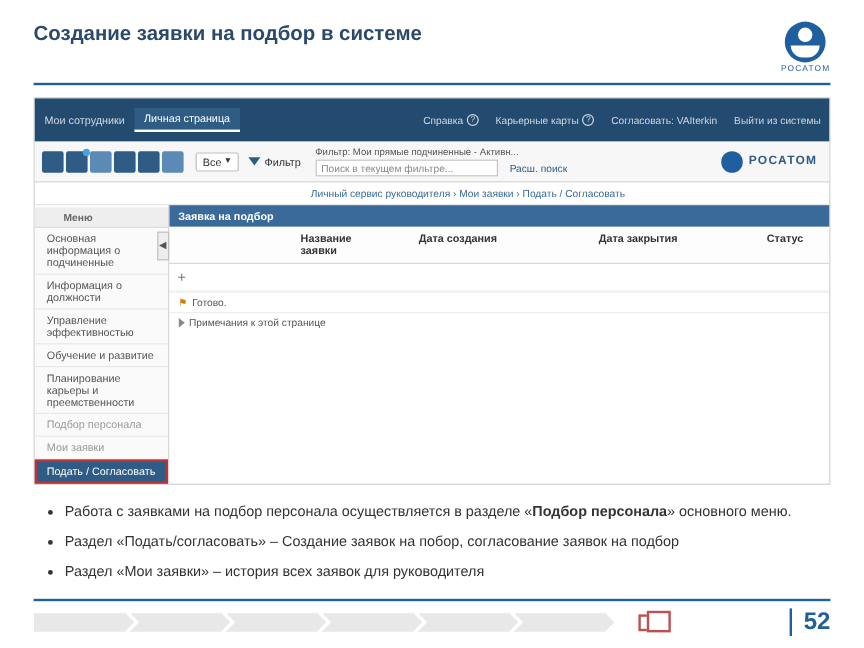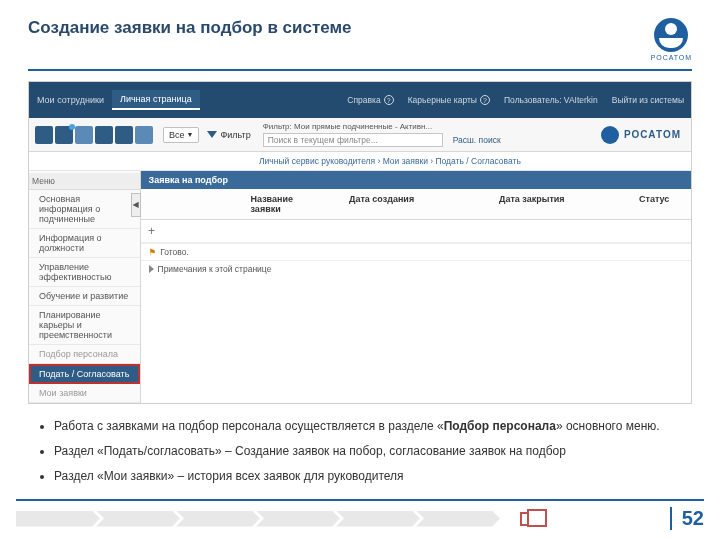--- a/index.html
+++ b/index.html
@@ -25,31 +25,31 @@
   .toolbar { display: flex; align-items: center; height: 34px; border-bottom: 1px solid #d7d7d7; background: #f7f7f7; }
   .tool-icons { display: flex; gap: 2px; padding: 0 6px; align-items: center; }
   .tool-ic { width: 18px; height: 18px; background: #2f5c85; border-radius: 2px; position: relative; }
   .tool-ic.light { background: #5a8ab5; }
   .tool-ic.badge::after { content: ""; position: absolute; width: 6px; height: 6px; background: #4aa3e0; border-radius: 50%; top: -2px; right: -2px; }
   .all-btn { border: 1px solid #c0c0c0; background: #fff; padding: 2px 5px; font-size: 9px; border-radius: 2px; margin-left: 4px; display: flex; align-items: center; gap: 2px; }
   .filter-btn { display: flex; align-items: center; gap: 3px; margin-left: 4px; padding: 2px 4px; font-size: 9px; }
   .funnel { width: 0; height: 0; border-left: 5px solid transparent; border-right: 5px solid transparent; border-top: 7px solid #2f5c85; }
   .filter-block { display: flex; flex-direction: column; gap: 2px; margin-left: 8px; flex: 1; padding: 2px 0; }
   .filter-label { font-size: 8px; color: #555; }
-  .filter-input { width: 180px; border: 1px solid #c5c5c5; font-size: 8.5px; padding: 1px 4px; color: #888; background: #fff; }
+  .filter-input { width: 152px; border: 1px solid #c5c5c5; font-size: 8.5px; padding: 1px 4px; color: #888; background: #fff; }
   .adv-search { margin-left: 6px; font-size: 8.5px; color: #2f5c85; }
   .brand-right { display: flex; align-items: center; gap: 5px; padding-right: 10px; }
   .brand-right .mini-logo { width: 18px; height: 18px; border-radius: 50%; background: #1f5fa0; }
   .brand-right .brand-txt { font-size: 10px; color: #2f5c85; letter-spacing: 1px; font-weight: bold; }
   
   .crumbs { padding: 4px 8px 4px 230px; font-size: 8.5px; color: #3a6a9a; border-bottom: 1px solid #e5e5e5; }
   
   .body-row { display: flex; min-height: 170px; }
   .sidebar { width: 210px; border-right: 1px solid #d7d7d7; background: #fafafa; padding-top: 2px; position: relative; }
-  .menu-hdr { font-size: 8.5px; color: #666; padding: 3px 3px; background: #eee; border-bottom: 1px solid #ddd; }
+  .menu-hdr { font-size: 8.5px; color: #666; padding: 3px 24px; background: #eee; border-bottom: 1px solid #ddd; font-weight: bold; }
   .menu-item { font-size: 9px; color: #555; padding: 4px 10px; border-bottom: 1px solid #e8e8e8; cursor: pointer; }
   .menu-item.muted { color: #999; }
   .menu-item.selected { background: #2f5c85; color: #fff; border: 2px solid #c03030; padding: 3px 8px; }
   .collapse-handle { position: absolute; right: -1px; top: 22px; width: 10px; height: 24px; background: #eee; border: 1px solid #c0c0c0; font-size: 8px; text-align: center; line-height: 22px; color: #555; }
   
   .content { flex: 1; padding: 0; }
   .section-hdr { background: #3a6a9a; color: #fff; font-size: 9px; padding: 4px 8px; font-weight: bold; }
   .tbl-head { display: flex; border-bottom: 1px solid #d7d7d7; font-size: 9px; color: #333; background: #fdfdfd; }
   .tbl-head div { padding: 5px 8px; margin-left: 40px; }
   .col-name { flex: 2; font-weight: bold; }
@@ -58,21 +58,21 @@
   .col-c { width: 60px; font-weight: bold; }
   .tbl-row { display: flex; border-bottom: 1px solid #eee; }
   .tbl-row .plus-cell { width: 22px; text-align: center; padding: 4px 0; color: #777; font-size: 12px; }
   .footer-strip { padding: 3px 8px; font-size: 8.5px; color: #555; display: flex; align-items: center; gap: 4px; border-top: 1px solid #eee; }
   .footer-strip .flag { color: #d08000; }
   .footer-strip .tri { display: inline-block; width: 0; height: 0; border-top: 4px solid transparent; border-bottom: 4px solid transparent; border-left: 5px solid #888; }
   
   .bullets { padding: 2px 40px 6px 40px; font-size: 12px; color: #333; line-height: 1.4; }
   .bullets li { margin-bottom: 8px; list-style: disc; margin-left: 14px; }
   
-  .slide-footer { position: absolute; bottom: 10px; left: 0; right: 0; padding: 0 16px; }
+  .slide-footer { position: absolute; bottom: 10px; left: 0; right: 0; padding: 0 28px; }
   .hr-blue2 { border: none; border-top: 2px solid #1f5fa0; margin-bottom: 6px; }
   .footer-row { display: flex; align-items: center; gap: 0; }
   .chev { width: 84px; height: 16px; background: #e8e8e8; clip-path: polygon(0 0, calc(100% - 8px) 0, 100% 50%, calc(100% - 8px) 100%, 0 100%, 8px 50%); margin-right: -4px; }
   .chev.first { clip-path: polygon(0 0, calc(100% - 8px) 0, 100% 50%, calc(100% - 8px) 100%, 0 100%); }
   .footer-spacer { flex: 1; }
   .mini-icon { width: 16px; height: 14px; border: 2px solid #c05050; position: relative; margin-left: 24px; }
   .mini-icon::after { content: ""; position: absolute; width: 16px; height: 14px; border: 2px solid #c05050; top: -5px; left: 5px; background: #fff; }
   .page-num { font-size: 20px; font-weight: bold; color: #1f5fa0; margin-left: 36px; border-left: 2px solid #1f5fa0; padding-left: 10px; }
 </style>
 </head>
@@ -93,21 +93,21 @@
     <div class="tab active">Личная страница</div>
     <div class="spacer"></div>
     <div class="link">
         <span>Справка</span> 
         <span class="q-icon">?</span>
       </div>
     <div class="link">
         <span>Карьерные карты</span> 
         <span class="q-icon">?</span>
       </div>
-    <div class="link">Пользователь: VAIterkin</div>
+    <div class="link">Согласовать: VAIterkin</div>
     <div class="link">Выйти из системы</div>
   </div>
 
   <div class="toolbar">
     <div class="tool-icons">
       <div class="tool-ic"></div>
       <div class="tool-ic badge"></div>
       <div class="tool-ic light"></div>
       <div class="tool-ic"></div>
       <div class="tool-ic"></div>
@@ -138,22 +138,22 @@
 
   <div class="body-row">
     <div class="sidebar">
       <div class="menu-hdr">Меню</div>
       <div class="menu-item">Основная информация о подчиненные</div>
       <div class="menu-item">Информация о должности</div>
       <div class="menu-item">Управление эффективностью</div>
       <div class="menu-item">Обучение и развитие</div>
       <div class="menu-item">Планирование карьеры и преемственности</div>
       <div class="menu-item muted">Подбор персонала</div>
+      <div class="menu-item muted">Мои заявки</div>
       <div class="menu-item selected">Подать / Согласовать</div>
-      <div class="menu-item muted">Мои заявки</div>
       <div class="collapse-handle">◀</div>
     </div>
     <div class="content">
       <div class="section-hdr">Заявка на подбор</div>
       <div class="tbl-head">
         <div style="width:22px"></div>
         <div class="col-name">Название заявки</div>
         <div class="col-a">Дата создания</div>
         <div class="col-b">Дата закрытия</div>
         <div class="col-c">Статус</div>

